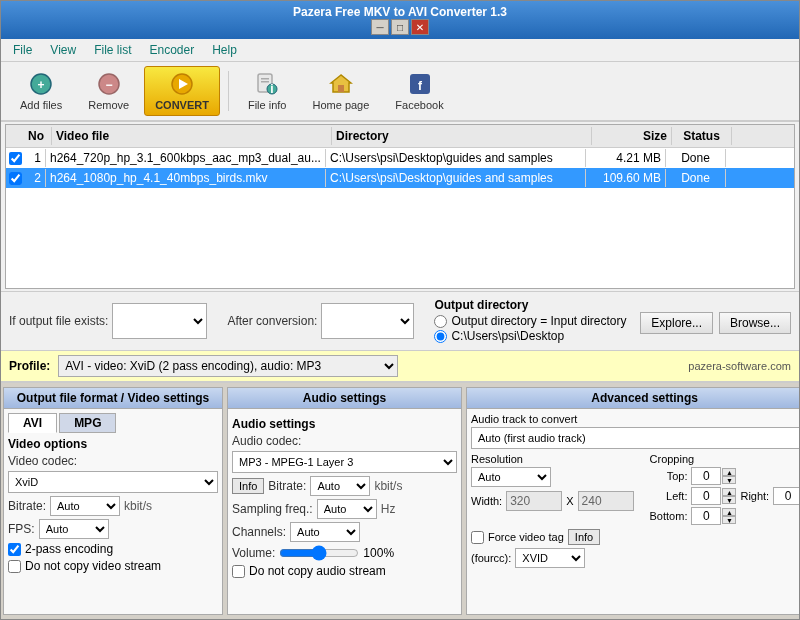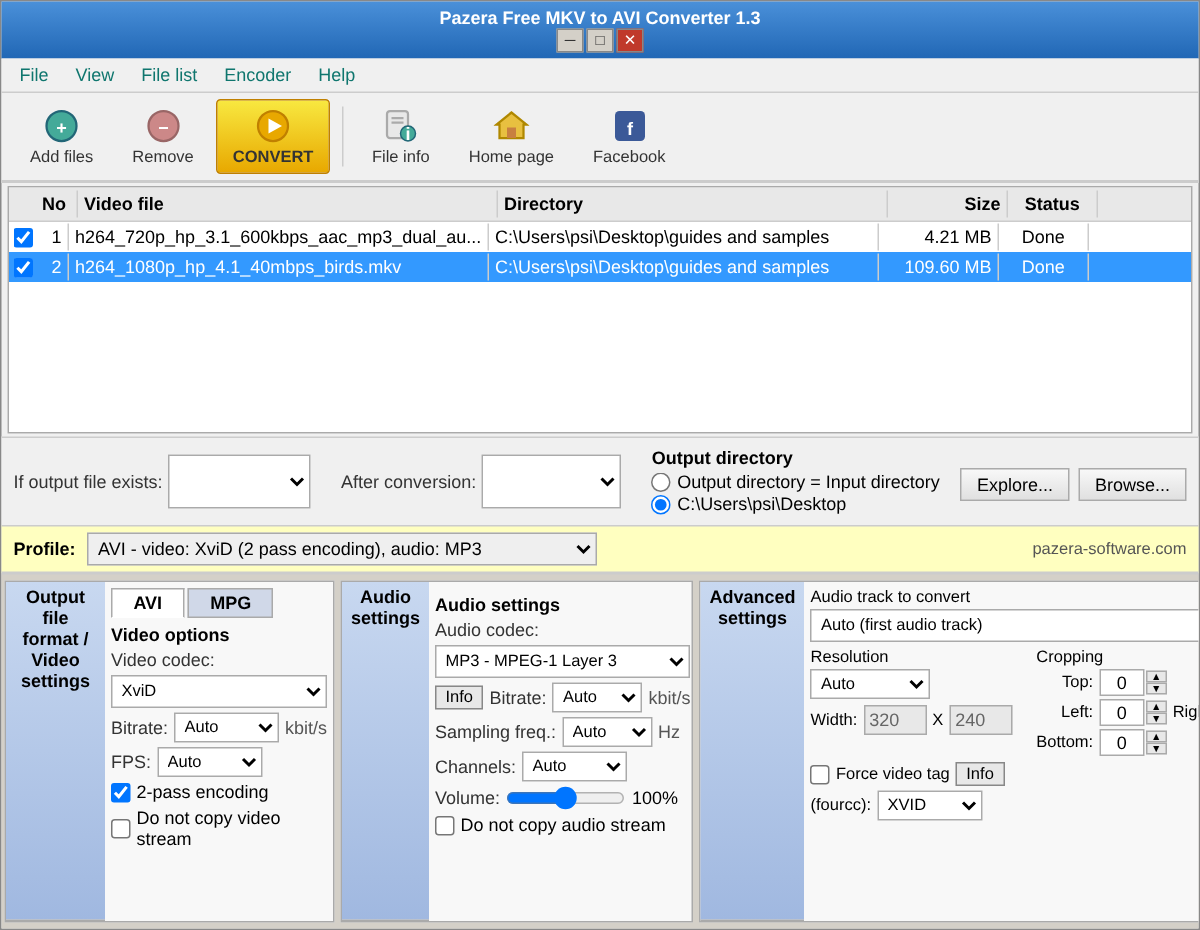--- a/index.html
+++ b/index.html
@@ -54,21 +54,21 @@
     .profile-bar { background: #ffffc0; border-top: 1px solid #ccc; border-bottom: 1px solid #ccc; padding: 4px 8px; display: flex; align-items: center; justify-content: space-between; }
     .profile-inner { display: flex; align-items: center; gap: 8px; }
     .profile-label { font-weight: bold; }
     .profile-select { width: 340px; padding: 2px; border: 1px solid #aaa; height: 22px; }
     .profile-website { color: #555; font-size: 11px; }
 
     
     .bottom-panels { display: flex; flex: 1; border-top: 1px solid #ccc; overflow: hidden; }
 
     
-    .panel { border: 1px solid #aaa; margin: 4px 2px; background: #f8f8f8; display: flex; flex-direction: row; }
+    .panel { border: 1px solid #aaa; margin: 4px 2px; background: #f8f8f8; display: flex; flex-direction: column; }
     .panel-title { background: linear-gradient(to bottom, #c8d8f0, #a0b8e0); text-align: center; font-weight: bold; padding: 3px 6px; border-bottom: 1px solid #aaa; font-size: 12px; }
     .panel-content { padding: 4px; flex: 1; }
 
     .video-panel { width: 220px; min-width: 220px; }
     .audio-panel { width: 235px; min-width: 235px; }
     .advanced-panel { flex: 1; }
 
     
     .tab-row { display: flex; gap: 2px; margin-bottom: 4px; }
     .tab { padding: 2px 14px; border: 1px solid #aaa; background: #d0d8e8; cursor: pointer; font-weight: bold; }
@@ -84,21 +84,21 @@
 
     
     .check-row { display: flex; align-items: center; gap: 4px; margin: 3px 0; }
 
     
     .slider-row { display: flex; align-items: center; gap: 4px; margin: 3px 0; }
     input[type=range] { width: 80px; }
 
     
     .dim-row { display: flex; align-items: center; gap: 4px; }
-    .dim-input { width: 42px; padding: 1px 3px; border: 1px solid #aaa; background: #e8e8e8; color: #666; height: 20px; }
+    .dim-input { width: 56px; padding: 1px 3px; border: 1px solid #aaa; background: #e8e8e8; color: #666; height: 20px; }
     .crop-input-group { display: flex; align-items: center; gap: 1px; }
     .crop-input { width: 30px; padding: 1px 3px; border: 1px solid #aaa; height: 18px; text-align: center; }
     .crop-arrows { display: flex; flex-direction: column; }
     .crop-arrow { width: 14px; height: 8px; border: 1px solid #aaa; background: #e8e8e8; cursor: pointer; font-size: 7px; display: flex; align-items: center; justify-content: center; }
 
     .scrollbar-right { width: 14px; background: #e8e8e8; border-left: 1px solid #ccc; display: flex; flex-direction: column; align-items: center; }
     .scroll-arrow { width: 14px; height: 14px; background: #d0d0d0; border: 1px solid #aaa; display: flex; align-items: center; justify-content: center; font-size: 9px; cursor: pointer; }
     .scroll-thumb { flex: 1; background: #c0c0c0; border: 1px solid #aaa; margin: 2px 1px; border-radius: 2px; }
 
     input[type=checkbox] { width: 13px; height: 13px; margin: 0; }

